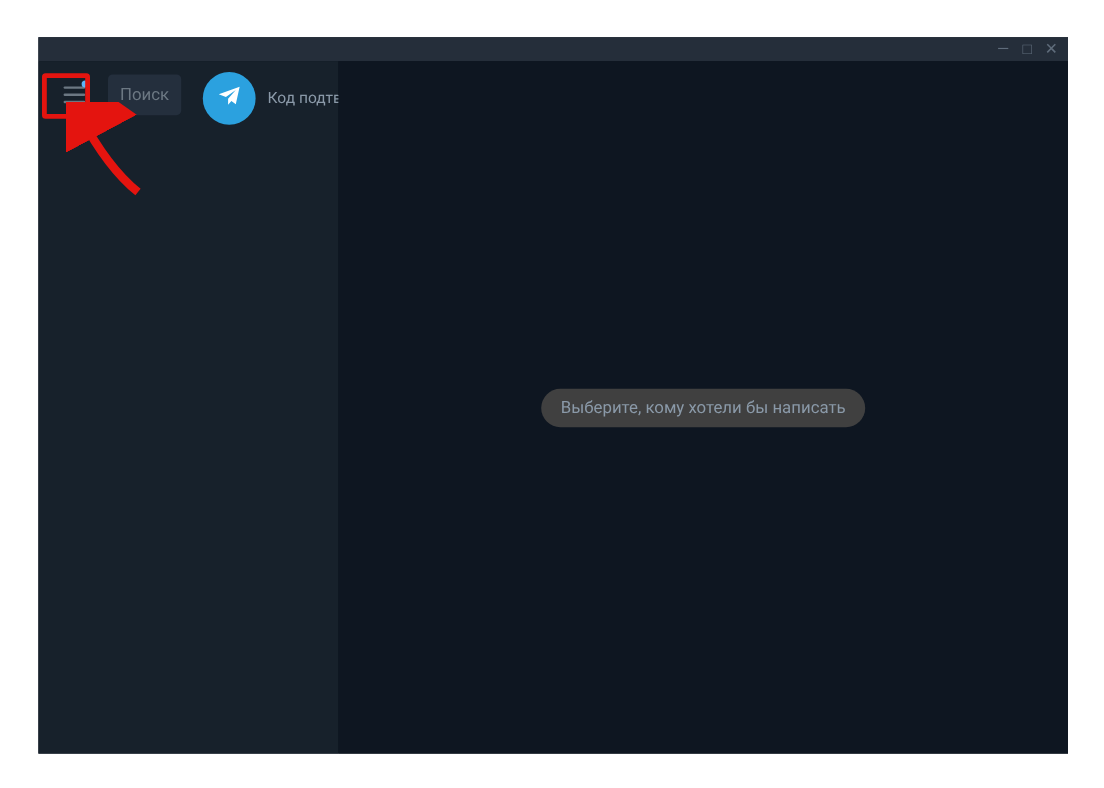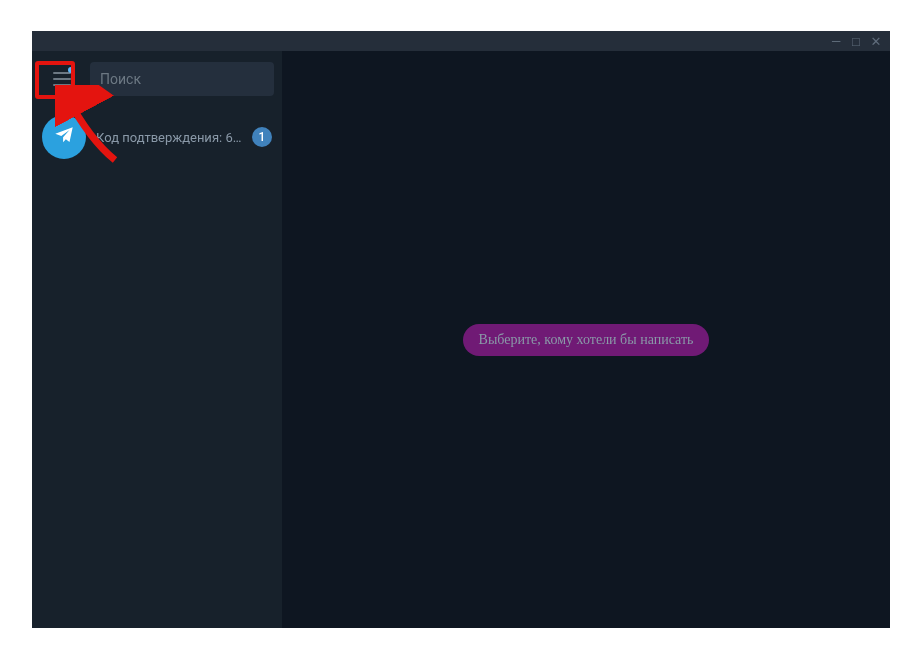--- a/index.html
+++ b/index.html
@@ -43,21 +43,21 @@
       font-size: 13px;
     }
     .content {
       flex: 1;
       display: flex;
     }
     .sidebar {
       width: 250px;
       background: #17212b;
       display: flex;
-      flex-direction: column;
+      flex-direction: row;
     }
     .sidebar-header {
       height: 55px;
       display: flex;
       align-items: center;
       padding: 0 8px 0 10px;
       gap: 8px;
     }
     .hamburger-btn {
       width: 40px;
@@ -173,26 +173,25 @@
       font-weight: 500;
     }
     .main-area {
       flex: 1;
       background: #0e1621;
       display: flex;
       align-items: center;
       justify-content: center;
     }
     .empty-bubble {
-      background: #701a75;
+      background: #404040;
       color: #8a99a8;
       padding: 8px 16px;
       border-radius: 18px;
       font-size: 14px;
-      font-family: Liberation Serif, serif;
     }
     .annotation {
       position: absolute;
       pointer-events: none;
       z-index: 100;
     }
     .anno-box {
       position: absolute;
       top: 61px;
       left: 35px;

